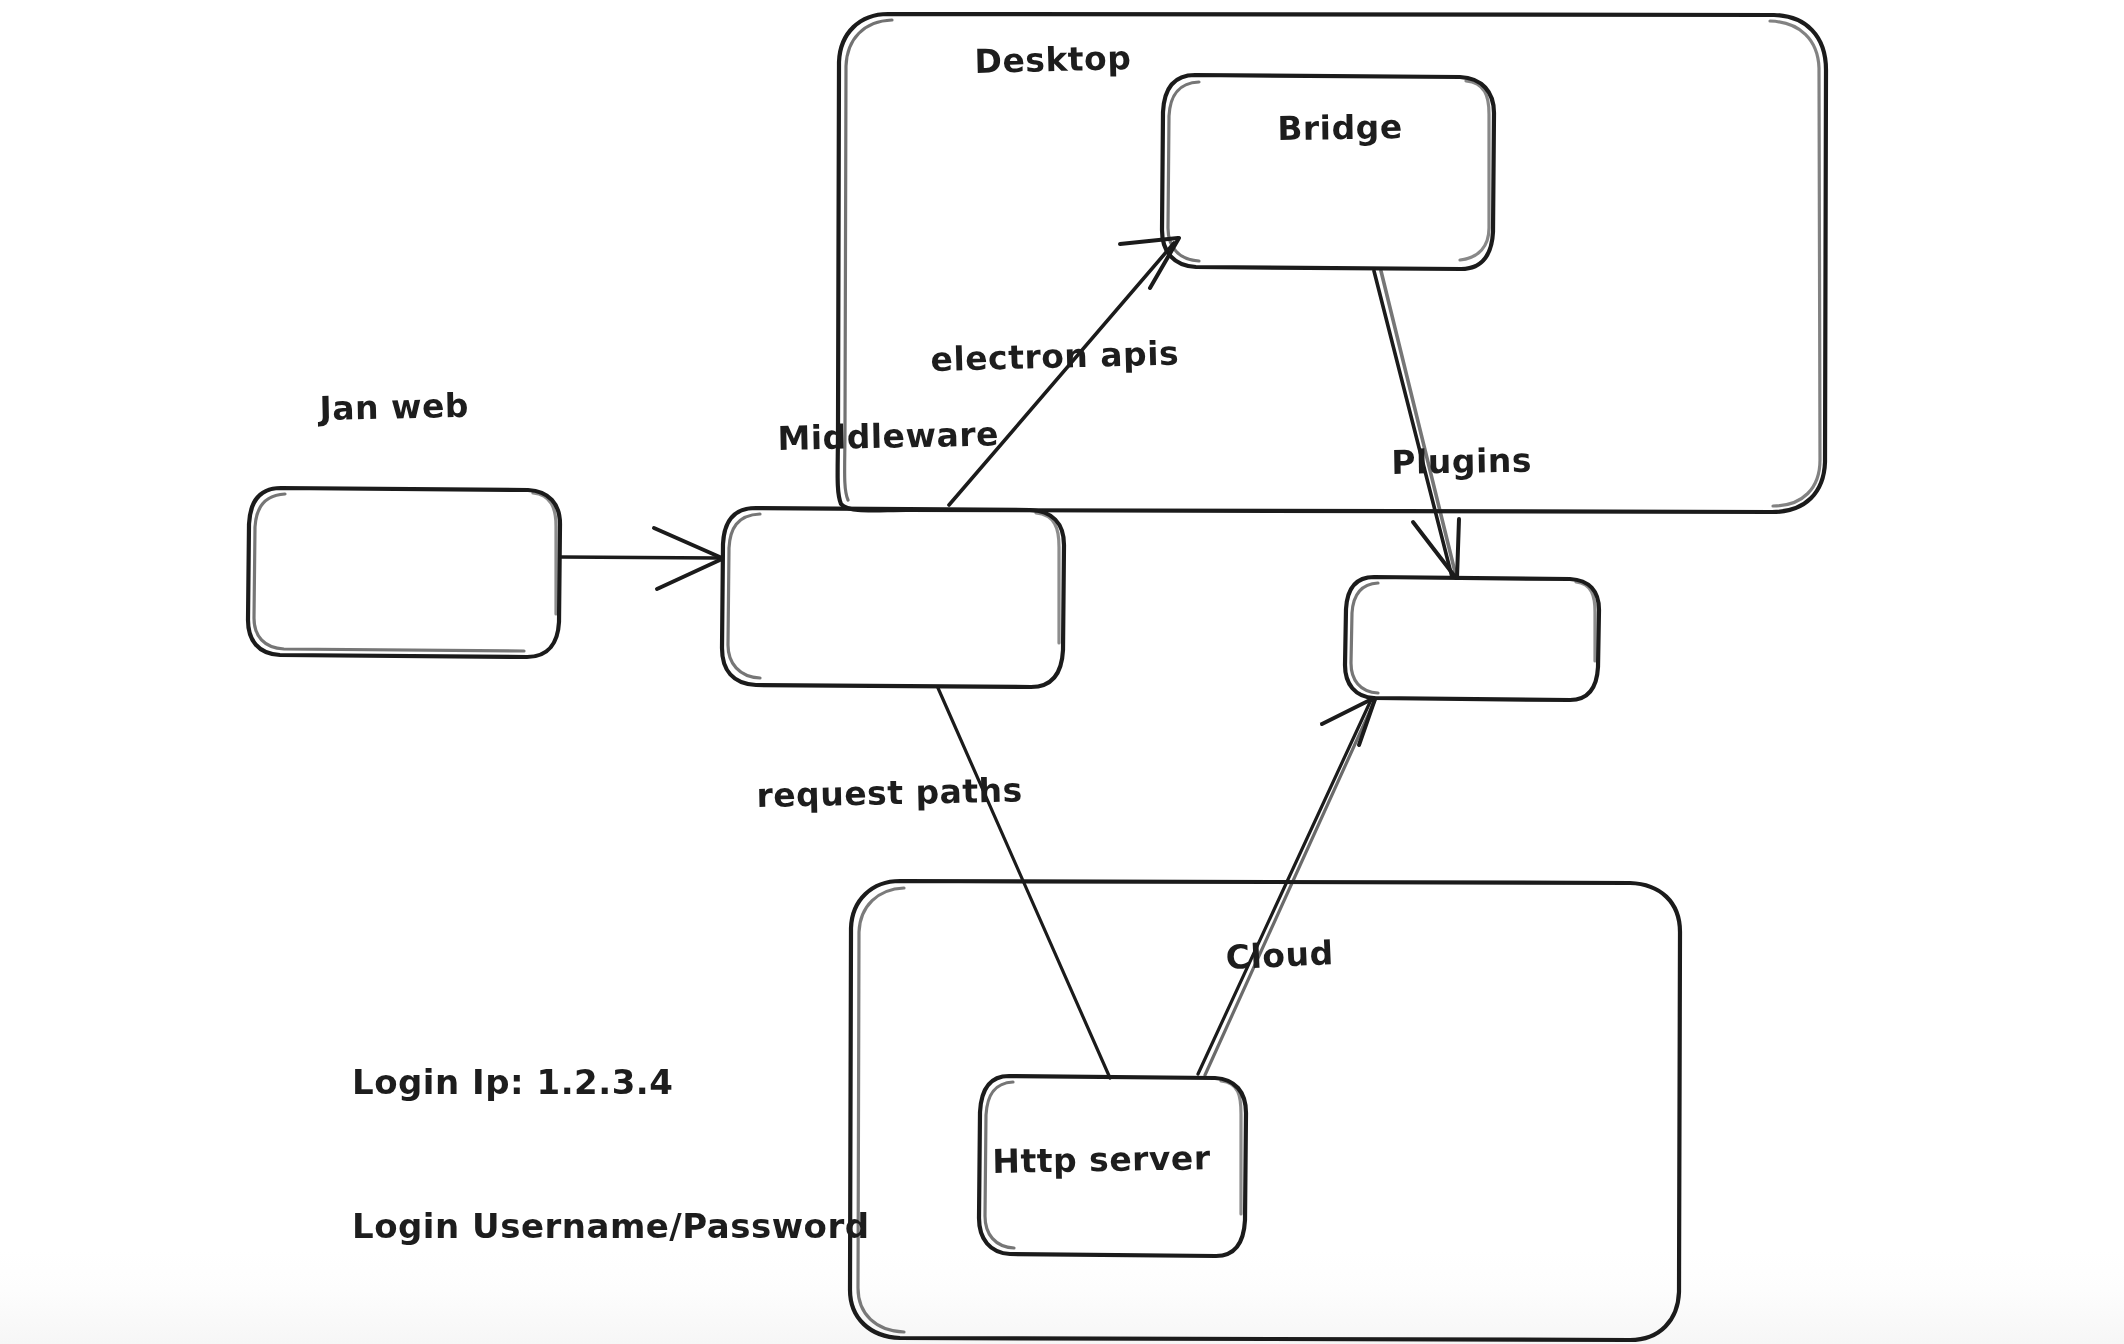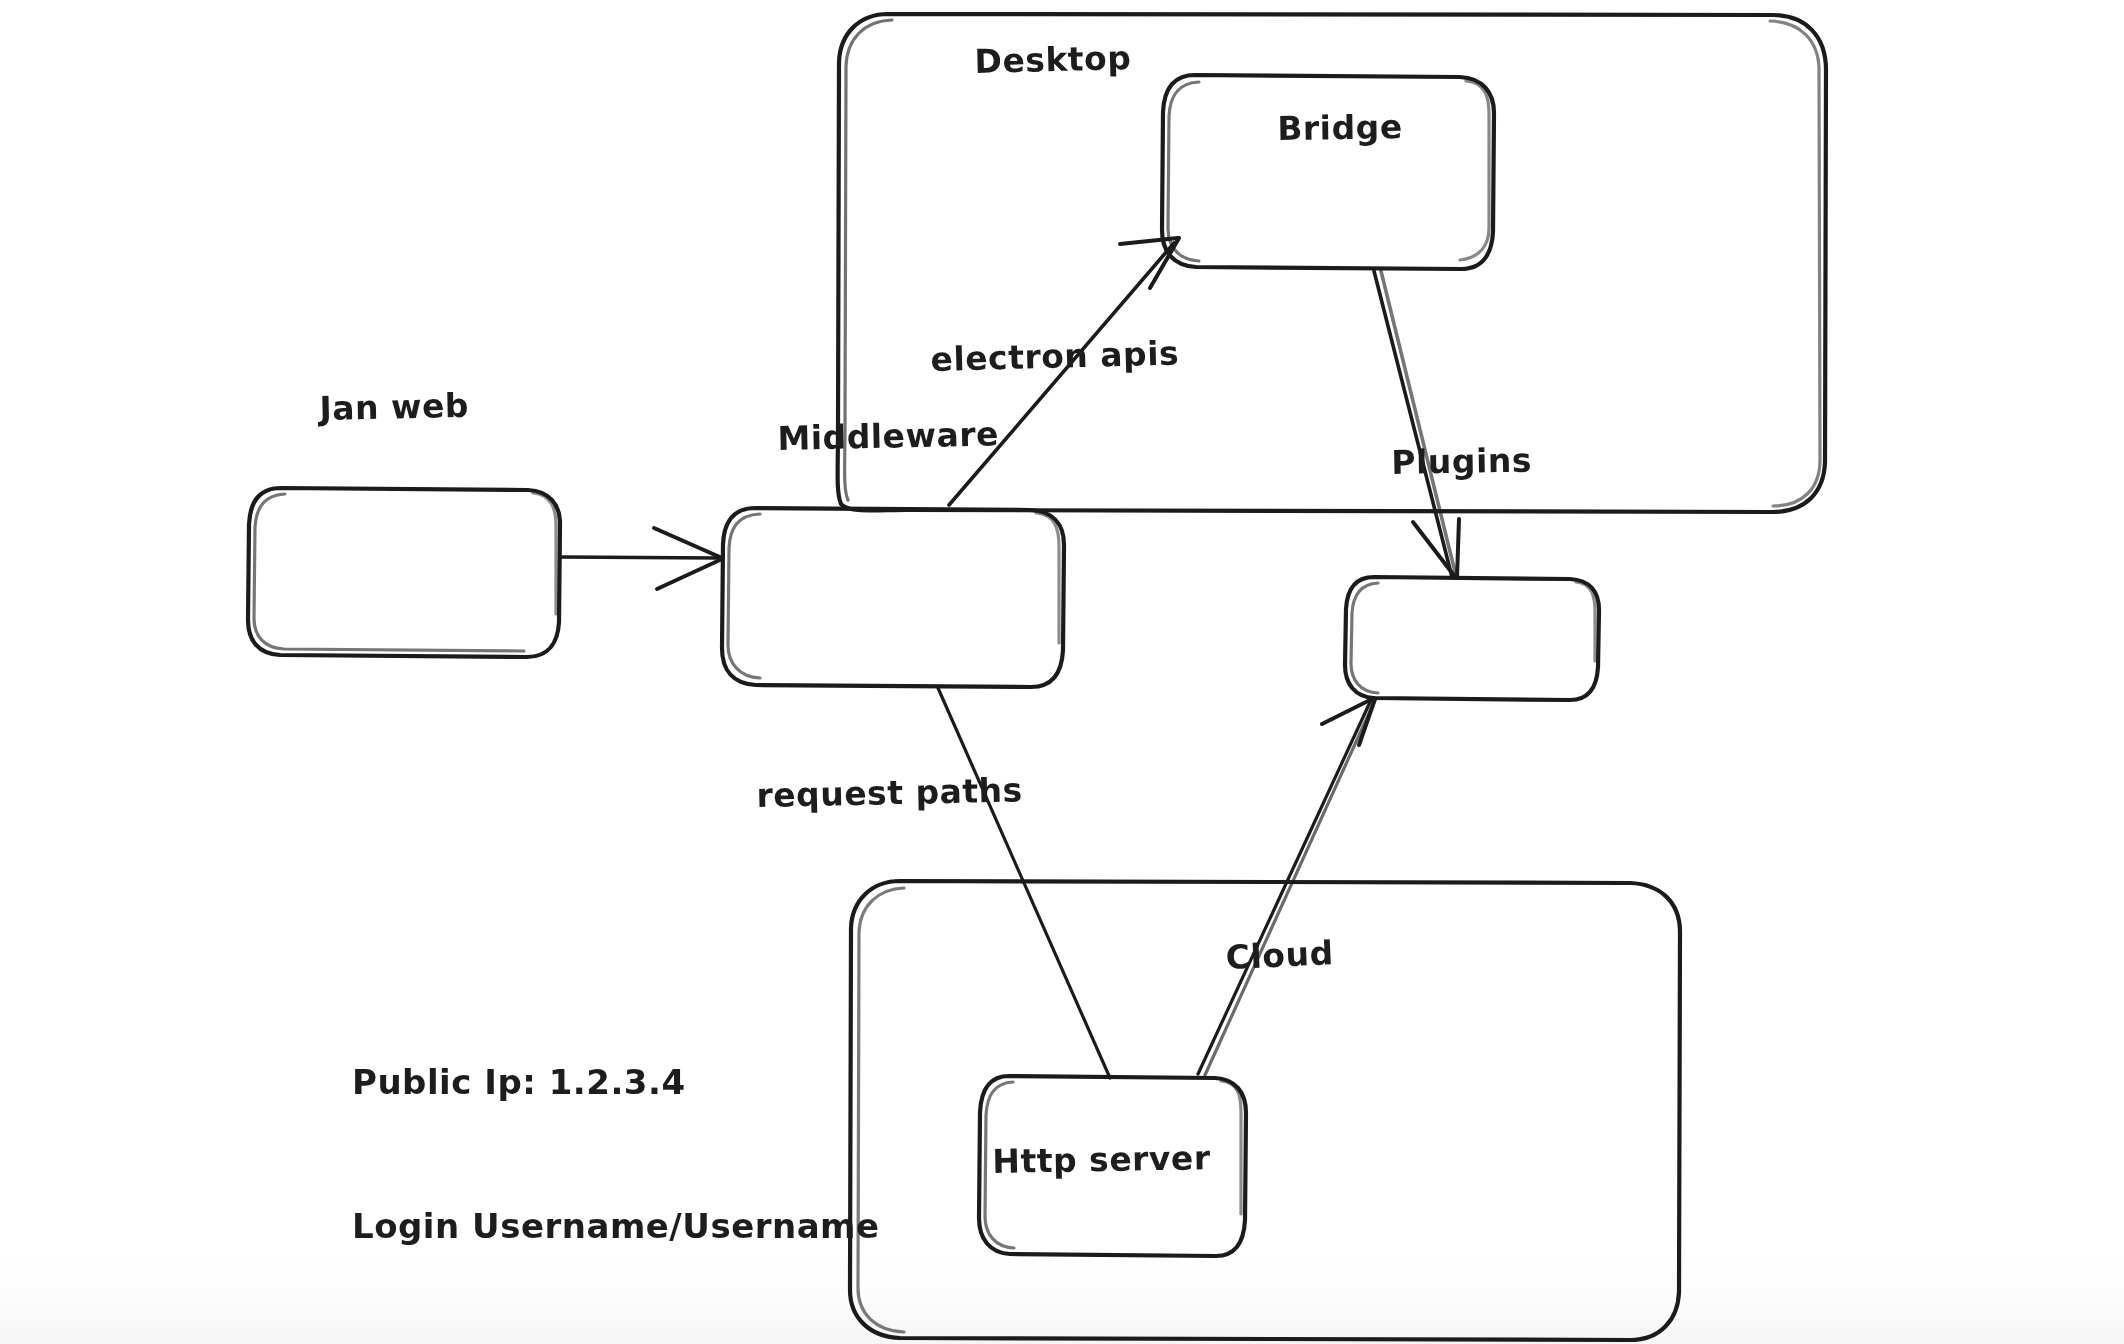--- a/index.html
+++ b/index.html
@@ -228,17 +228,17 @@
 
   <div class="hand-text t-node" style="left:992px; top:1142px; transform: rotate(-1.0deg);">Http server</div>
 
   <div class="hand-text t-edge" style="left:930px; top:340px; transform: rotate(-1.5deg);">electron apis</div>
 
   <div class="hand-text t-edge" style="left:756px; top:776px; transform: rotate(-1.2deg);">request paths</div>
 
   <div class="hand-text t-group" style="left:1225px; top:938px; transform: rotate(-2.5deg);">Cloud</div>
 
   <div class="hand-text t-note" style="left:352px; top:962px;">
-    <span>Public Ip: 1.2.3.4</span>
-    <span>Login Username/Username</span>
+    <span>Login Ip: 1.2.3.4</span>
+    <span>Login Username/Password</span>
   </div>
 
 </div>
 
 </body></html>

